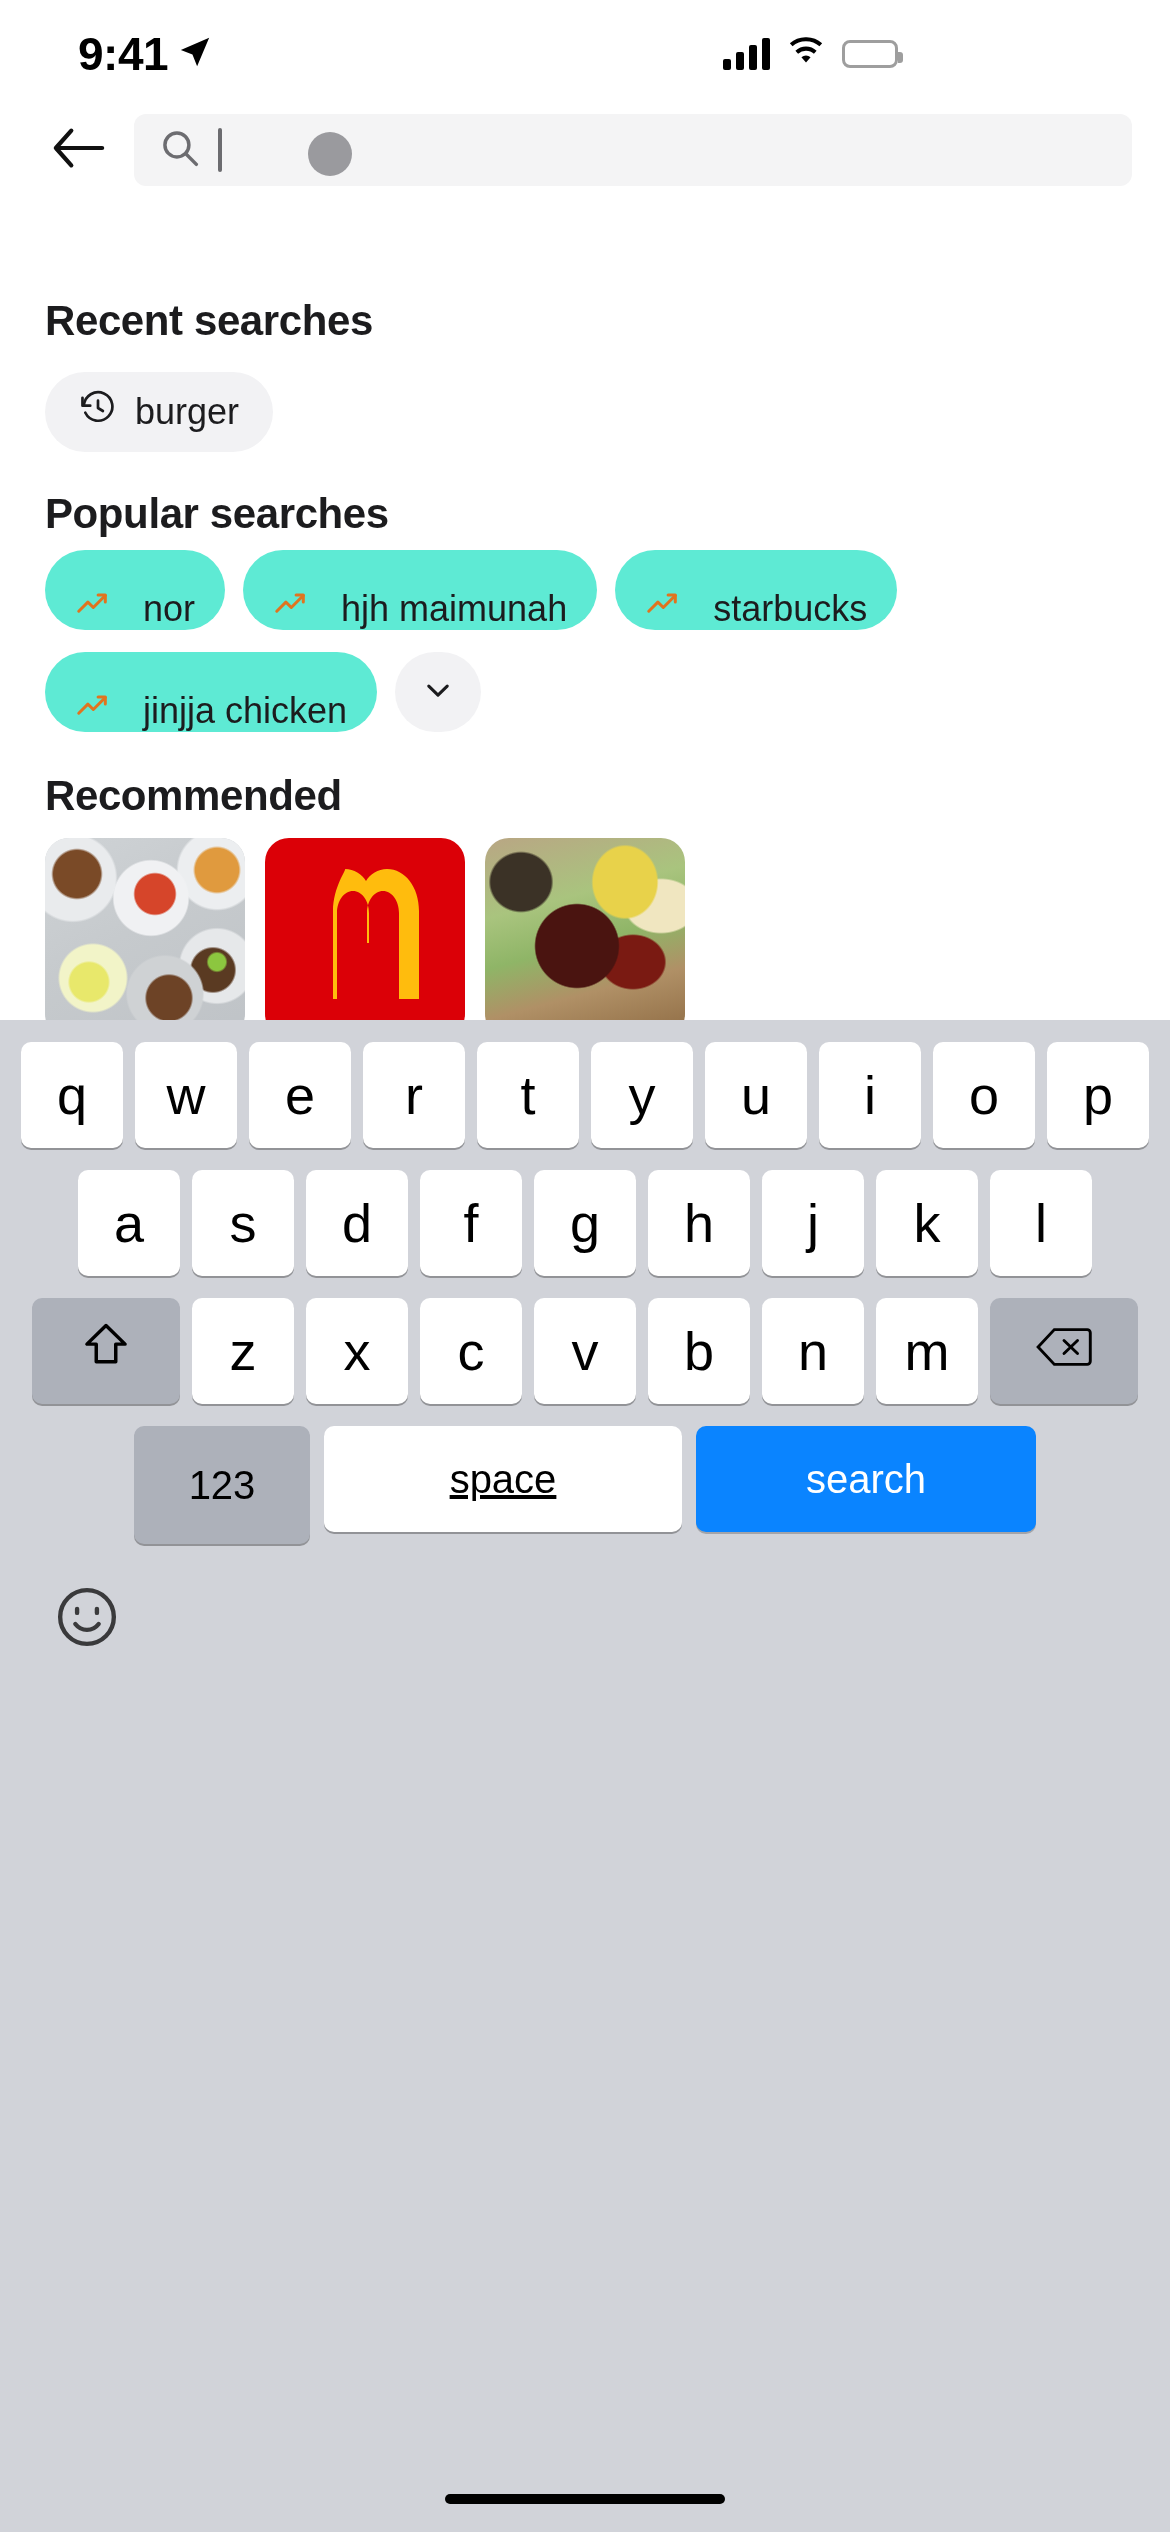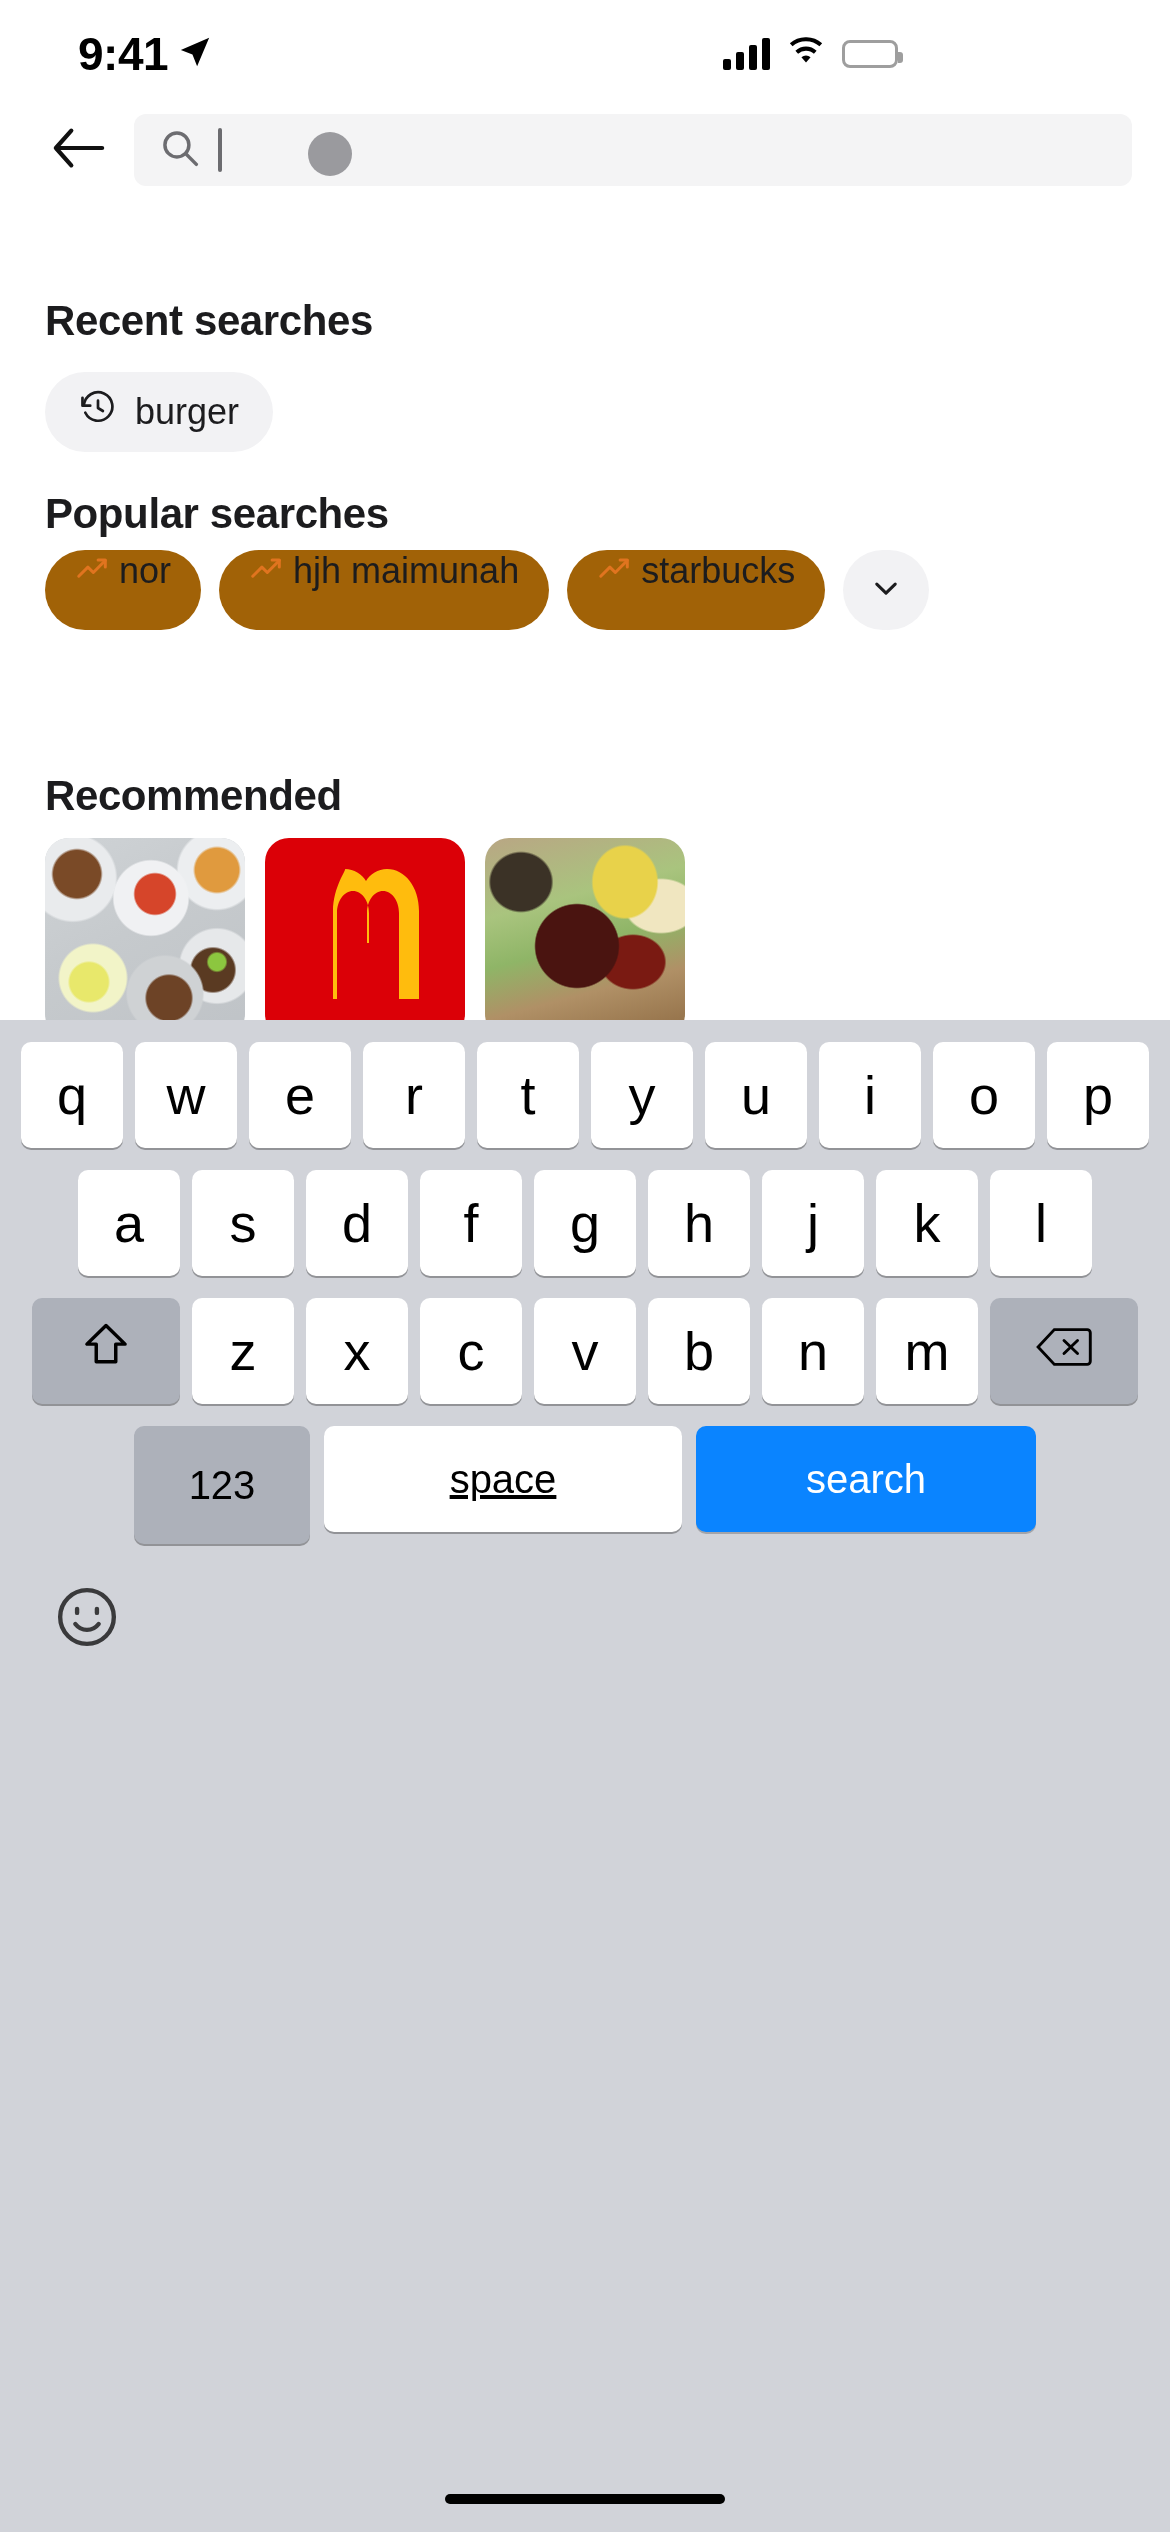--- a/index.html
+++ b/index.html
@@ -69,22 +69,22 @@
   .chip-recent{
     height:80px; background:#f2f2f4; border-radius:40px;
     display:flex; align-items:center; gap:18px; padding:0 34px;
     font-size:36px; color:#1c1c1e;
   }
 
   
   .popular-wrap{ position:absolute; left:45px; top:550px; width:1090px;
                  display:flex; flex-wrap:wrap; gap:22px 18px; }
   .chip-pop{
-    height:80px; background:#a16207; border-radius:40px;
-    display:flex; align-items:flex-start; gap:8px; padding:0 30px;
+    height:80px; background:#5eead4; border-radius:40px;
+    display:flex; align-items:flex-end; gap:32px; padding:0 30px;
     font-size:36px; color:#1c1c1e; white-space:nowrap;
   }
   .chip-more{
     height:80px; width:86px; background:#f2f2f4; border-radius:40px;
     display:flex; align-items:center; justify-content:center;
   }
 
   
   .rec-row{ position:absolute; left:45px; top:838px; display:flex; gap:20px; width:1125px; }
   .rec-card{ width:200px; flex:0 0 auto; }
@@ -254,20 +254,29 @@
     <span>
       <svg width="36" height="36" viewBox="0 0 24 24" fill="none" stroke="#e0741f" stroke-width="2" stroke-linecap="round" stroke-linejoin="round">
         <path d="M2.5 17.5 8.6 11.4l3.6 3.6 8-8"></path>
           <path d="M15.4 6.6h4.8v4.8"></path>
       </svg>
     </span>
     <span>starbucks</span>
   </div>
 
 
+  <div class="chip-pop">
+    <span>
+      <svg width="36" height="36" viewBox="0 0 24 24" fill="none" stroke="#e0741f" stroke-width="2" stroke-linecap="round" stroke-linejoin="round">
+        <path d="M2.5 17.5 8.6 11.4l3.6 3.6 8-8"></path>
+          <path d="M15.4 6.6h4.8v4.8"></path>
+      </svg>
+    </span>
+    <span>jinjja chicken</span>
+  </div>
 
   <div class="chip-more">
     <span>
       <svg width="34" height="34" viewBox="0 0 24 24" fill="none" stroke="#1c1c1e" stroke-width="2.2" stroke-linecap="round" stroke-linejoin="round">
         <path d="M5.5 9.3 12 15.6l6.5-6.3"></path>
       </svg>
     </span>
   </div>
 </div>
 

